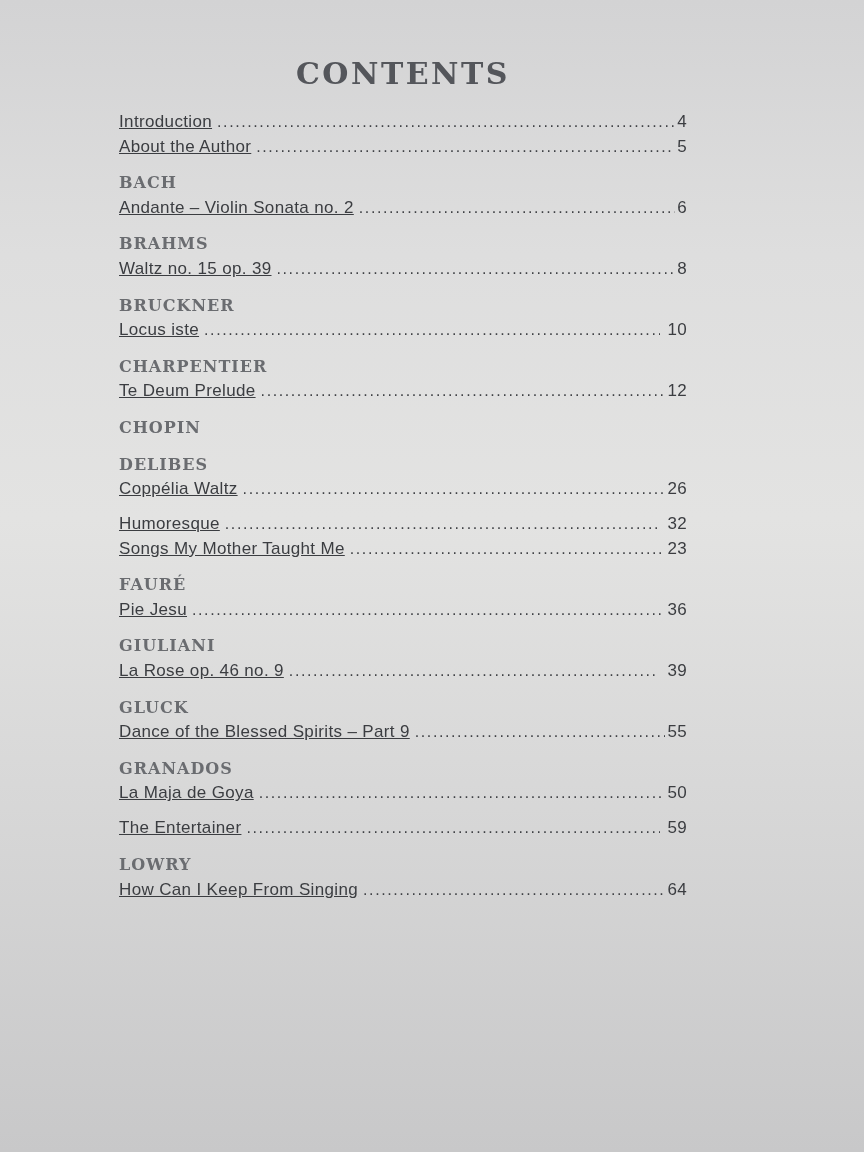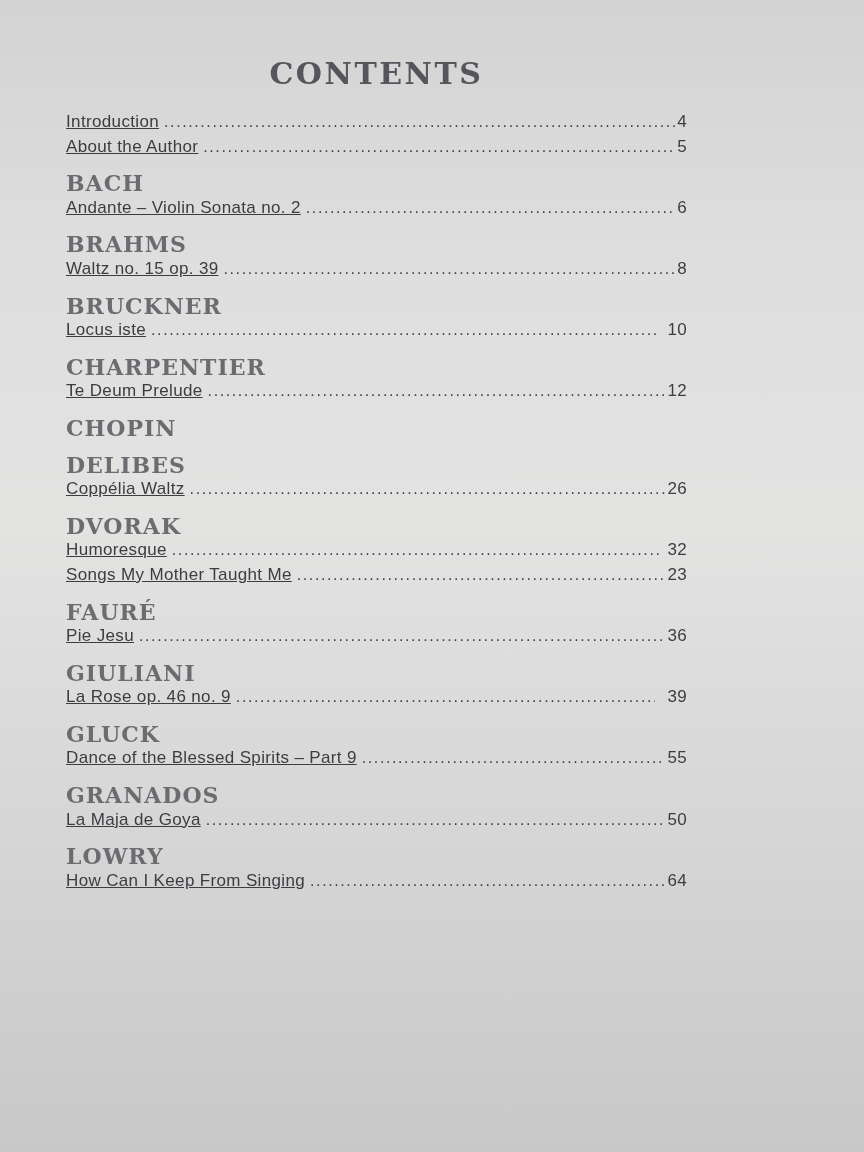--- a/index.html
+++ b/index.html
@@ -12,21 +12,21 @@
       #dedede 22%,
       #e3e3e2 45%,
       #d8d8d8 68%,
       #c8c8c9 100%);
     font-family: "Liberation Sans", sans-serif;
   }
   .page {
     box-sizing: border-box;
     width: 864px;
     height: 1096px;
-    padding: 56px 177px 0 66px; 
+    padding: 56px 177px 0 119px; 
   }
   .title {
     margin: 0 0 18px 0;
     text-align: center;
     font-family: "DejaVu Serif", "Liberation Serif", serif;
     font-weight: 700;
     font-size: 30px;
     line-height: 36px;
     letter-spacing: 2.5px;
     color: #54565b;
@@ -55,21 +55,21 @@
   }
   .page-num {
     flex: 0 0 auto;
     white-space: pre;
     text-align: right;
   }
   .group { margin-top: 10.4px; }
   .composer {
     font-family: "DejaVu Serif", "Liberation Serif", serif;
     font-weight: 700;
-    font-size: 22px;
+    font-size: 16px;
     line-height: 24.6px;
     letter-spacing: 1px;
     color: #6a6c70;
     margin-top: 12px;
   }
 </style>
 </head>
 <body>
 
 <div class="page">
@@ -137,21 +137,20 @@
     <div class="composer">DELIBES</div>
 
   <div class="row">
     <span class="label">Coppélia Waltz</span>
     <span class="leader"></span>
     <span class="page-num">26</span>
   </div>
 </div>
 
   <div class="group">
-    <div class="composer">DVORAK</div>
 
   <div class="row">
     <span class="label">Humoresque</span>
     <span class="leader"></span>
     <span class="page-num"> 32</span>
   </div>
 
   <div class="row">
     <span class="label">Songs My Mother Taught Me</span>
     <span class="leader"></span>
@@ -196,20 +195,25 @@
   <div class="row">
     <span class="label">La Maja de Goya</span>
     <span class="leader"></span>
     <span class="page-num">50</span>
   </div>
 </div>
 
 
   <div class="group">
 
+  <div class="row">
+    <span class="label">The Entertainer</span>
+    <span class="leader"></span>
+    <span class="page-num"> 59</span>
+  </div>
 </div>
 
   <div class="group">
     <div class="composer">LOWRY</div>
 
   <div class="row">
     <span class="label">How Can I Keep From Singing</span>
     <span class="leader"></span>
     <span class="page-num">64</span>
   </div>

